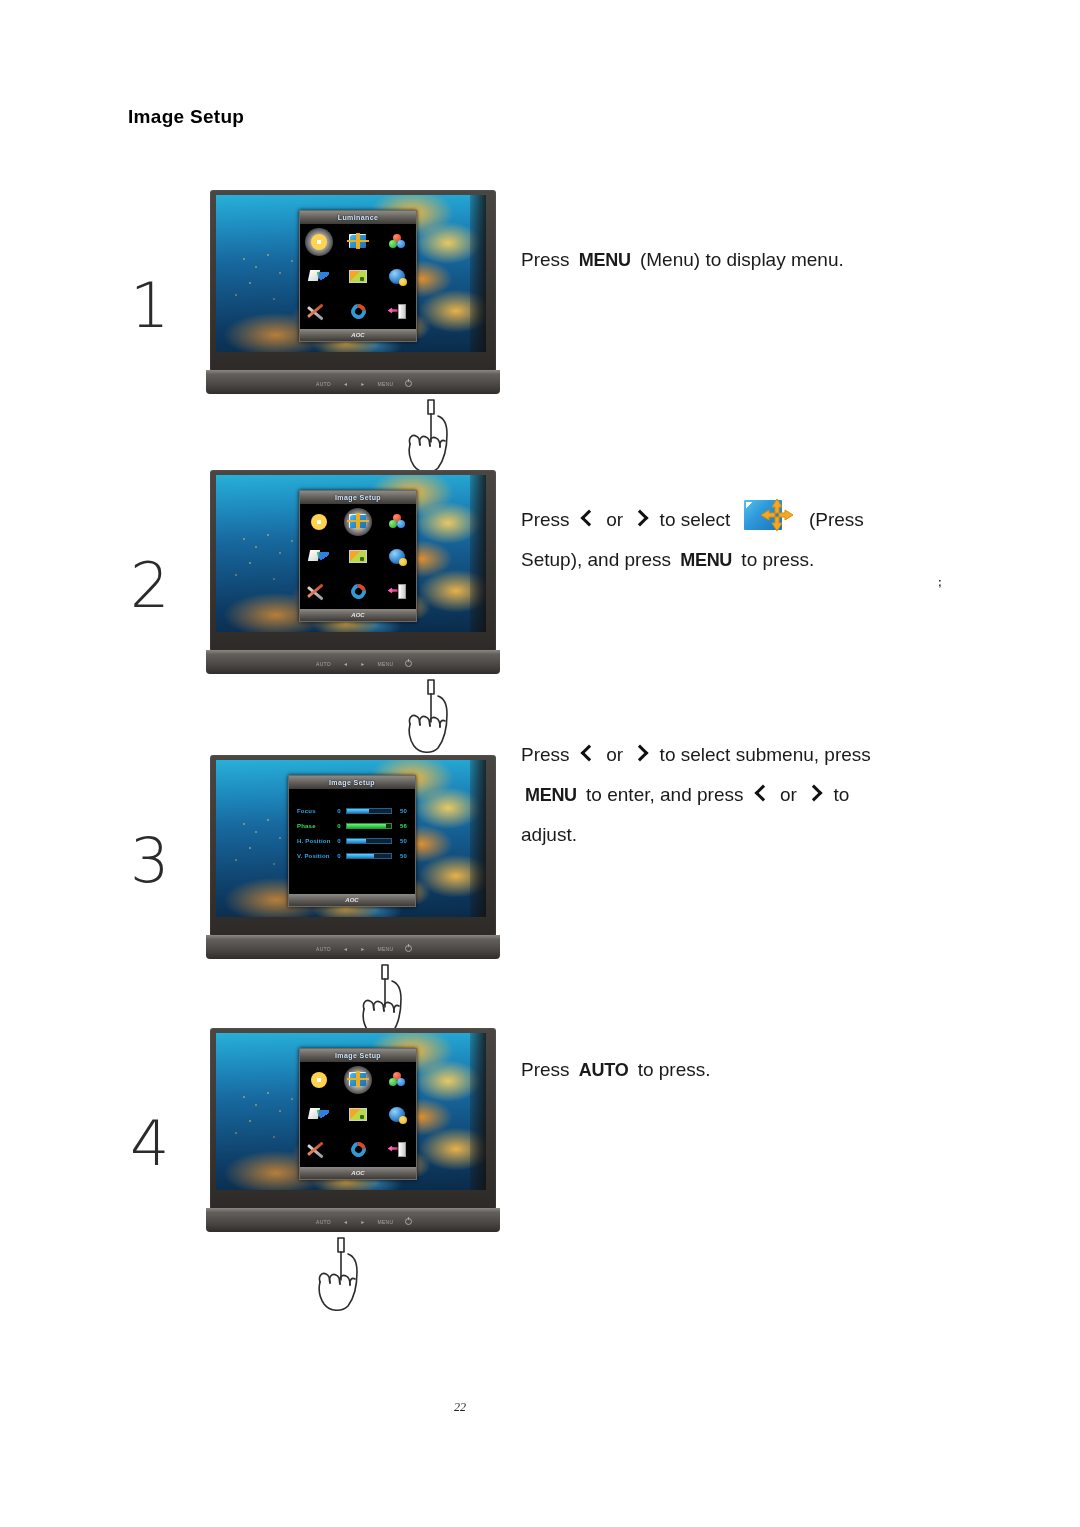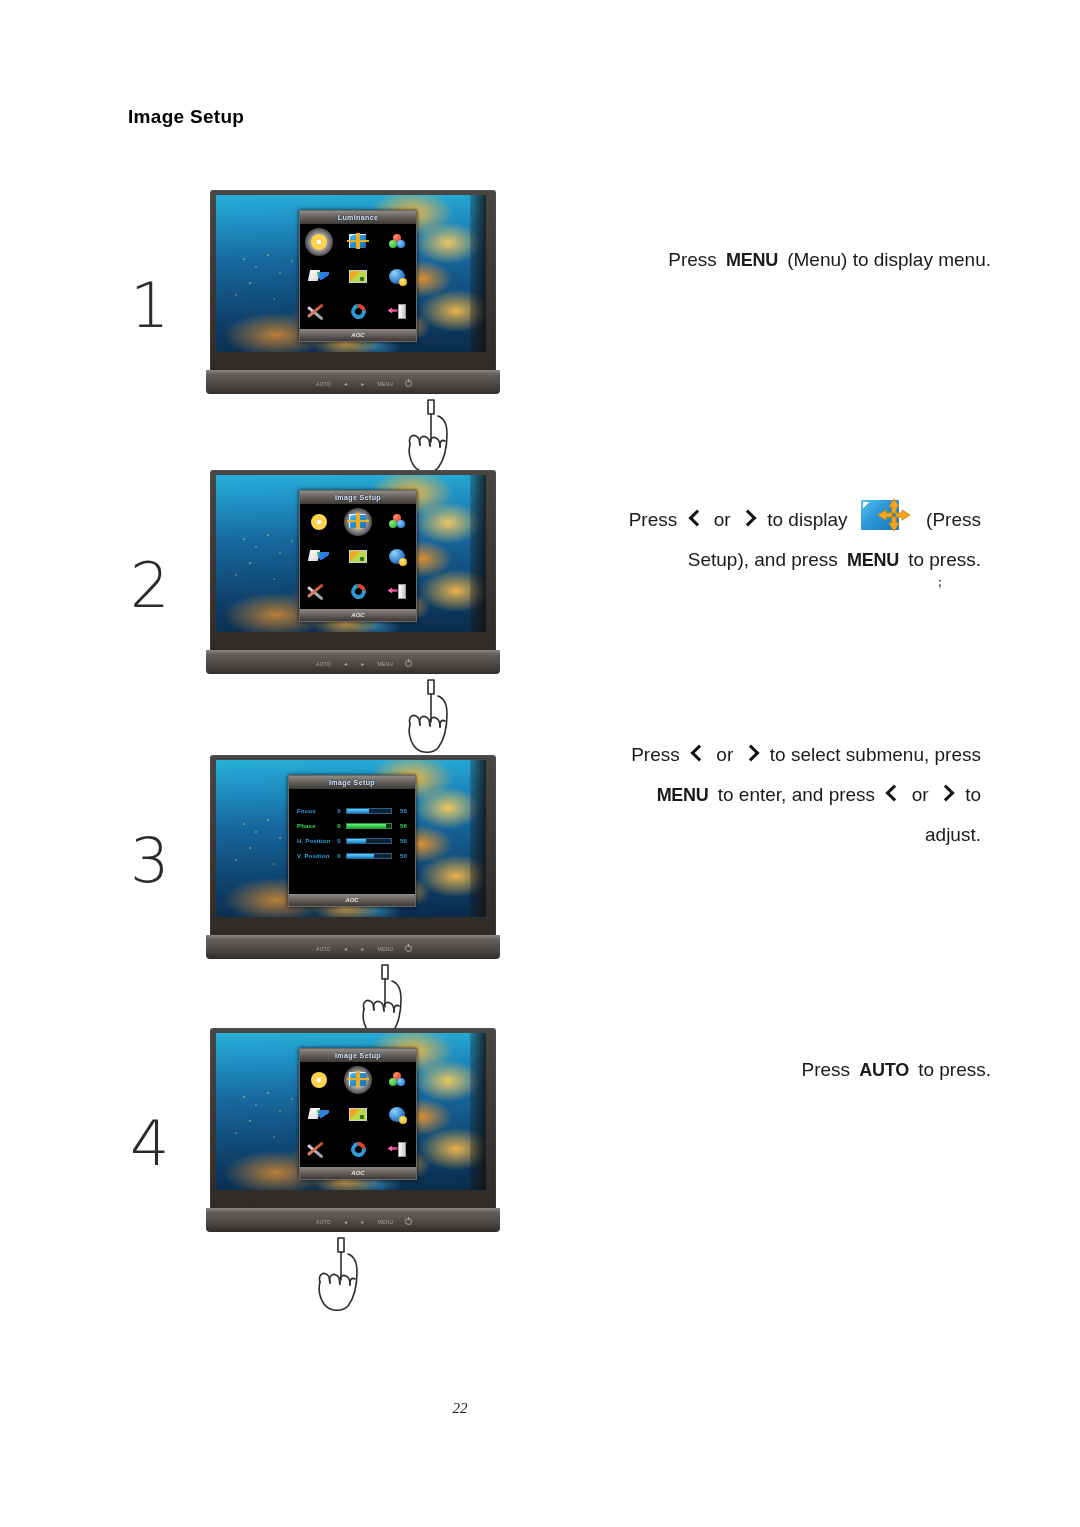--- a/index.html
+++ b/index.html
@@ -308,21 +308,20 @@
   }
   .hand svg { width: 100%; height: 100%; display:block; }
 
   
   .instr {
     position: absolute;
     font-size: 19px;
     line-height: 40px;
     color: #1a1a1a;
     width: 470px;
-    text-align: right;
   }
   .instr .line { white-space: nowrap; }
   .kbd {
     font-weight: bold;
     font-size: 18px;
     letter-spacing: -0.3px;
     padding: 0 4px;
   }
   .arrow-l, .arrow-r {
     display: inline-block;
@@ -377,21 +376,21 @@
     color: #222;
     font-weight: bold;
   }
 
   .page-number {
     position: absolute;
     left: 0;
     top: 1400px;
     width: 920px;
     text-align: center;
-    font-size: 15px;
+    font-size: 12px;
     font-style: italic;
     color: #222;
     font-family: "Liberation Serif", serif;
   }
 </style>
 </head>
 <body>
 
 <div class="page-title">Image Setup</div>
 
@@ -582,21 +581,21 @@
       </svg>
     </div>
   </div>
 
   <div class="instr" style="left:521px; top:28px; width:460px">
     <div class="line">
       <span>Press</span>
       <span class="arrow-l"></span>
       <span>or</span>
       <span class="arrow-r"></span>
-      <span>to display</span>
+      <span>to select</span>
       <span class="inline-icon">
         <span class="sq"></span>
         <span class="arrows">
           <svg viewBox="0 0 38 38" width="38" height="38">
             <g fill="#f5a623" stroke="#d98d0a" stroke-width="1">
               <path d="M19 3 L24 11 L21 11 L21 17 L17 17 L17 11 L14 11 Z"></path>
               <path d="M19 35 L14 27 L17 27 L17 21 L21 21 L21 27 L24 27 Z"></path>
               <path d="M3 19 L11 14 L11 17 L17 17 L17 21 L11 21 L11 24 Z"></path>
               <path d="M35 19 L27 24 L27 21 L21 21 L21 17 L27 17 L27 14 Z"></path>
             </g>

